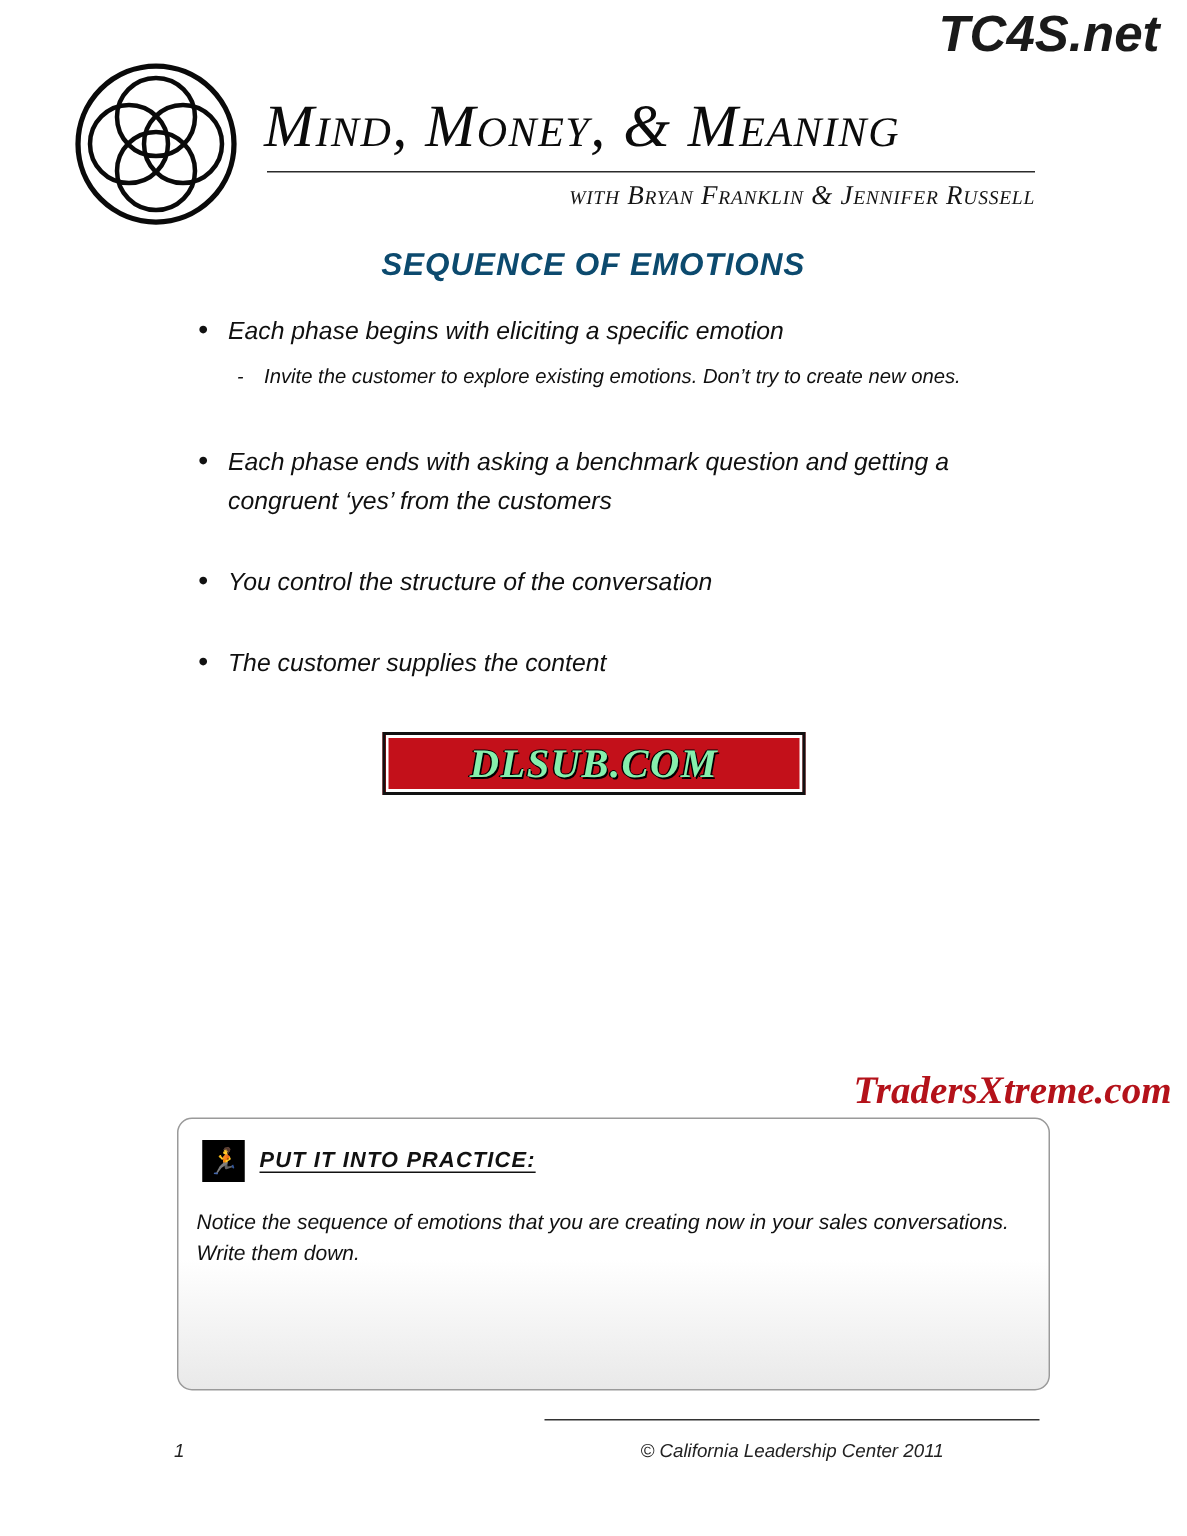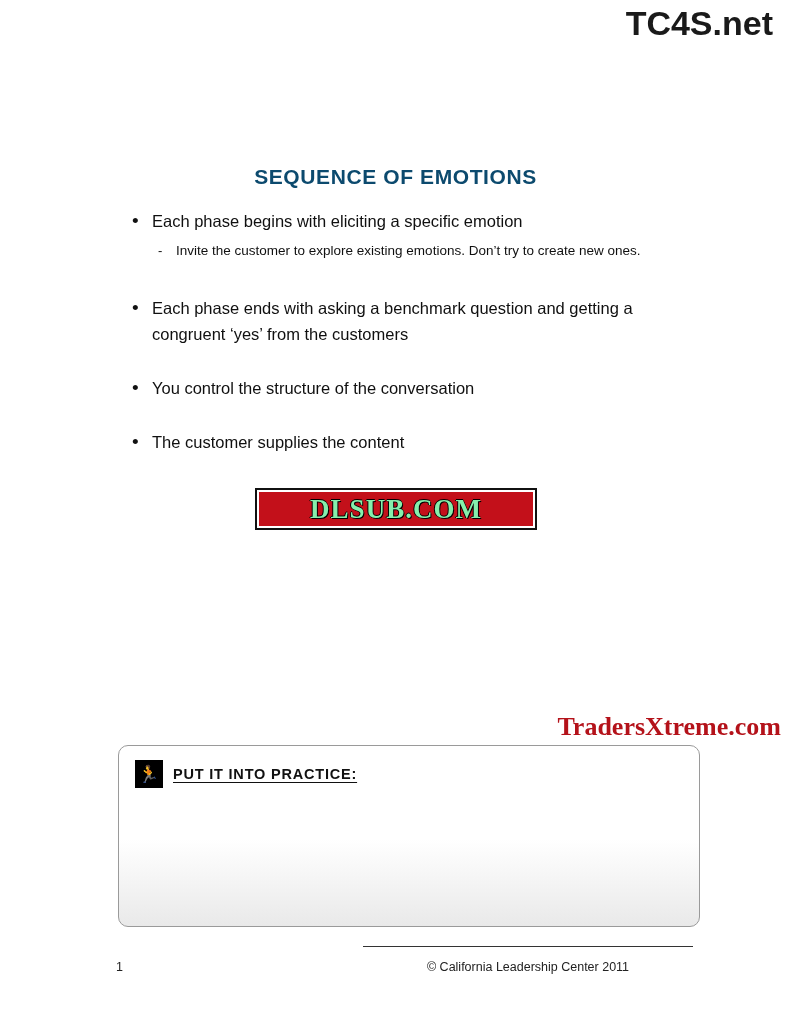--- a/index.html
+++ b/index.html
@@ -13,20 +13,21 @@
     font-family: "Liberation Sans", sans-serif;
     color: #111111;
     position: relative;
     overflow: hidden;
   }
 
   .page {
     position: relative;
     width: 791px;
     height: 744px;
+    font-style: italic;
   }
 
   
   .tc4s {
     position: absolute;
     top: 6px;
     right: 18px;
     font-family: "Liberation Sans", sans-serif;
     font-weight: bold;
     font-size: 34px;
@@ -259,20 +260,34 @@
     letter-spacing: 0px;
   }
 </style>
 </head>
 <body>
 
 <div class="page">
 
   <div class="tc4s">TC4S.net</div>
 
+  <div class="header">
+    <div class="logo">
+      <svg width="112" height="112" viewBox="0 0 112 112" xmlns="http://www.w3.org/2000/svg">
+        <circle cx="56" cy="56" r="52" fill="none" stroke="#0a0a0a" stroke-width="3.5"></circle>
+        <circle cx="56" cy="38" r="26" fill="none" stroke="#0a0a0a" stroke-width="3"></circle>
+        <circle cx="56" cy="74" r="26" fill="none" stroke="#0a0a0a" stroke-width="3"></circle>
+        <circle cx="38" cy="56" r="26" fill="none" stroke="#0a0a0a" stroke-width="3"></circle>
+        <circle cx="74" cy="56" r="26" fill="none" stroke="#0a0a0a" stroke-width="3"></circle>
+      </svg>
+    </div>
+    <div class="brand-title">Mind, Money, &amp; Meaning</div>
+    <div class="brand-rule"></div>
+    <div class="brand-sub">with Bryan Franklin &amp; Jennifer Russell</div>
+  </div>
 
   <div class="slide-title">SEQUENCE OF EMOTIONS</div>
 
   <div class="bullets">
 
     <div class="bullet-row">
       <div class="b-dot">•</div>
       <div class="b-text">Each phase begins with eliciting a specific emotion</div>
     </div>
     <div class="sub-row">
@@ -305,20 +320,21 @@
 
   <div class="dlsub">
     <span>DLSUB.COM</span>
   </div>
 
   <div class="practice-box">
     <div class="practice-head">
       <div class="practice-icon">🏃</div>
       <div class="practice-label">PUT IT INTO PRACTICE:</div>
     </div>
+    <div class="practice-body">Notice the sequence of emotions that you are creating now in your sales conversations.  Write them down.</div>
   </div>
 
   <div class="footer-rule"></div>
   <div class="page-num">1</div>
   <div class="copyright">© California Leadership Center 2011</div>
 
   <div class="traders">TradersXtreme.com</div>
 
 </div>
 

